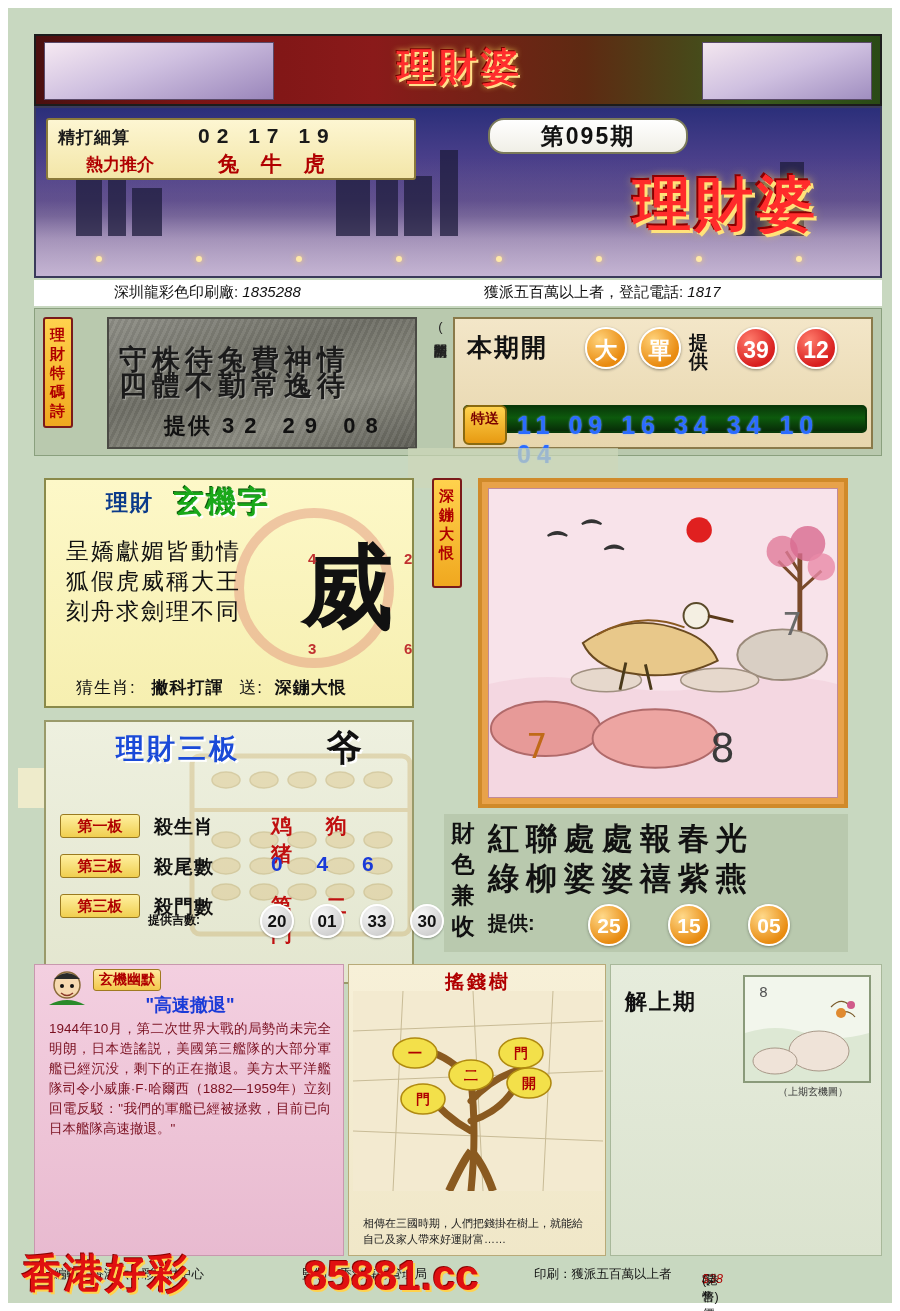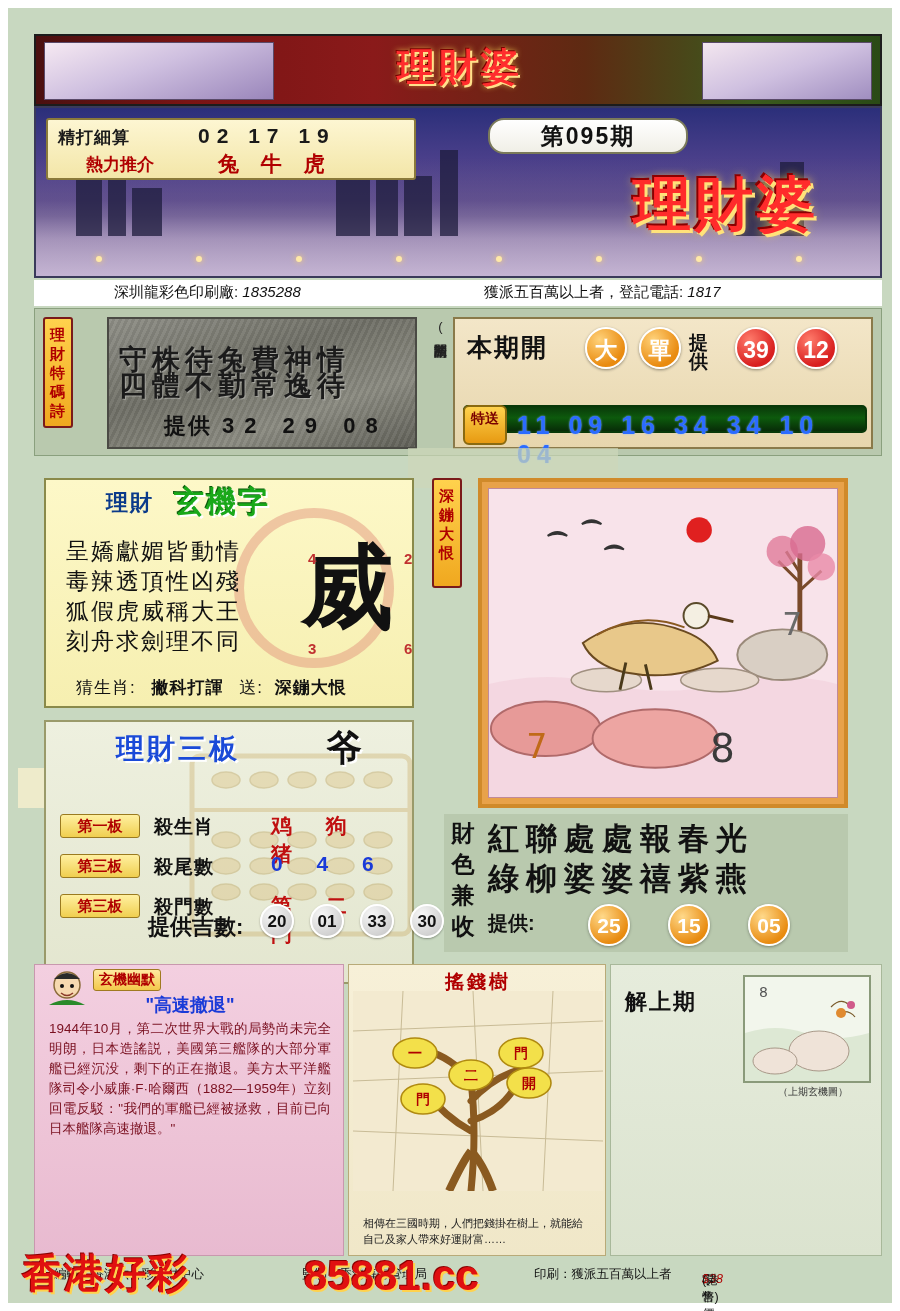--- a/index.html
+++ b/index.html
@@ -411,21 +411,20 @@
   </div>
 
   <div class="smear2"></div>
 
   <div class="xj-card">
     <div class="xj-ring"></div>
     <div class="xj-title">理財</div>
     <div class="xj-title2">玄機字</div>
     <div class="xj-poem">
       <div>呈嬌獻媚皆動情</div>
-      <div>毒辣透頂性凶殘</div>
       <div>狐假虎威稱大王</div>
       <div>刻舟求劍理不同</div>
     </div>
     <div class="xj-bigchar">威</div>
     <div class="corner" style="left:262px; top:70px;">4</div>
     <div class="corner" style="left:358px; top:70px;">2</div>
     <div class="corner" style="left:262px; top:160px;">3</div>
     <div class="corner" style="left:358px; top:160px;">6</div>
     <div class="xj-foot">
       <span>猜生肖:</span>
@@ -510,21 +509,21 @@
 
     <div class="tb-rowlabel" style="top:132px;">第三板</div>
     <div class="tb-key" style="top:132px;">殺尾數</div>
     <div class="tb-val" style="top:130px; color:#1a3ad8;">0  4  6</div>
 
     <div class="tb-rowlabel" style="top:172px;">第三板</div>
     <div class="tb-key" style="top:172px;">殺門數</div>
     <div class="tb-val" style="top:170px; color:#c01010;">第 二 門</div>
   </div>
   <div style="position:absolute; left:36px; top:892px; width:370px; height:52px;">
-    <span style="position:absolute;left:104px;top:12px;font-size:22px;font-weight:bold;color:#111;">提供吉數:</span>
+    <span style="position:absolute;left:104px;top:12px;font-size:12px;font-weight:bold;color:#111;">提供吉數:</span>
     <span class="miniball" style="left:216px; top:4px;">20</span>
     <span class="miniball" style="left:266px; top:4px;">01</span>
     <span class="miniball" style="left:316px; top:4px;">33</span>
     <span class="miniball" style="left:366px; top:4px;">30</span>
   </div>
 
   <div class="cp-card">
     <div class="cp-vert">財<br>色<br>兼<br>收</div>
     <div class="cp-l1">紅聯處處報春光</div>
     <div class="cp-l2">綠柳婆婆禧紫燕</div>

